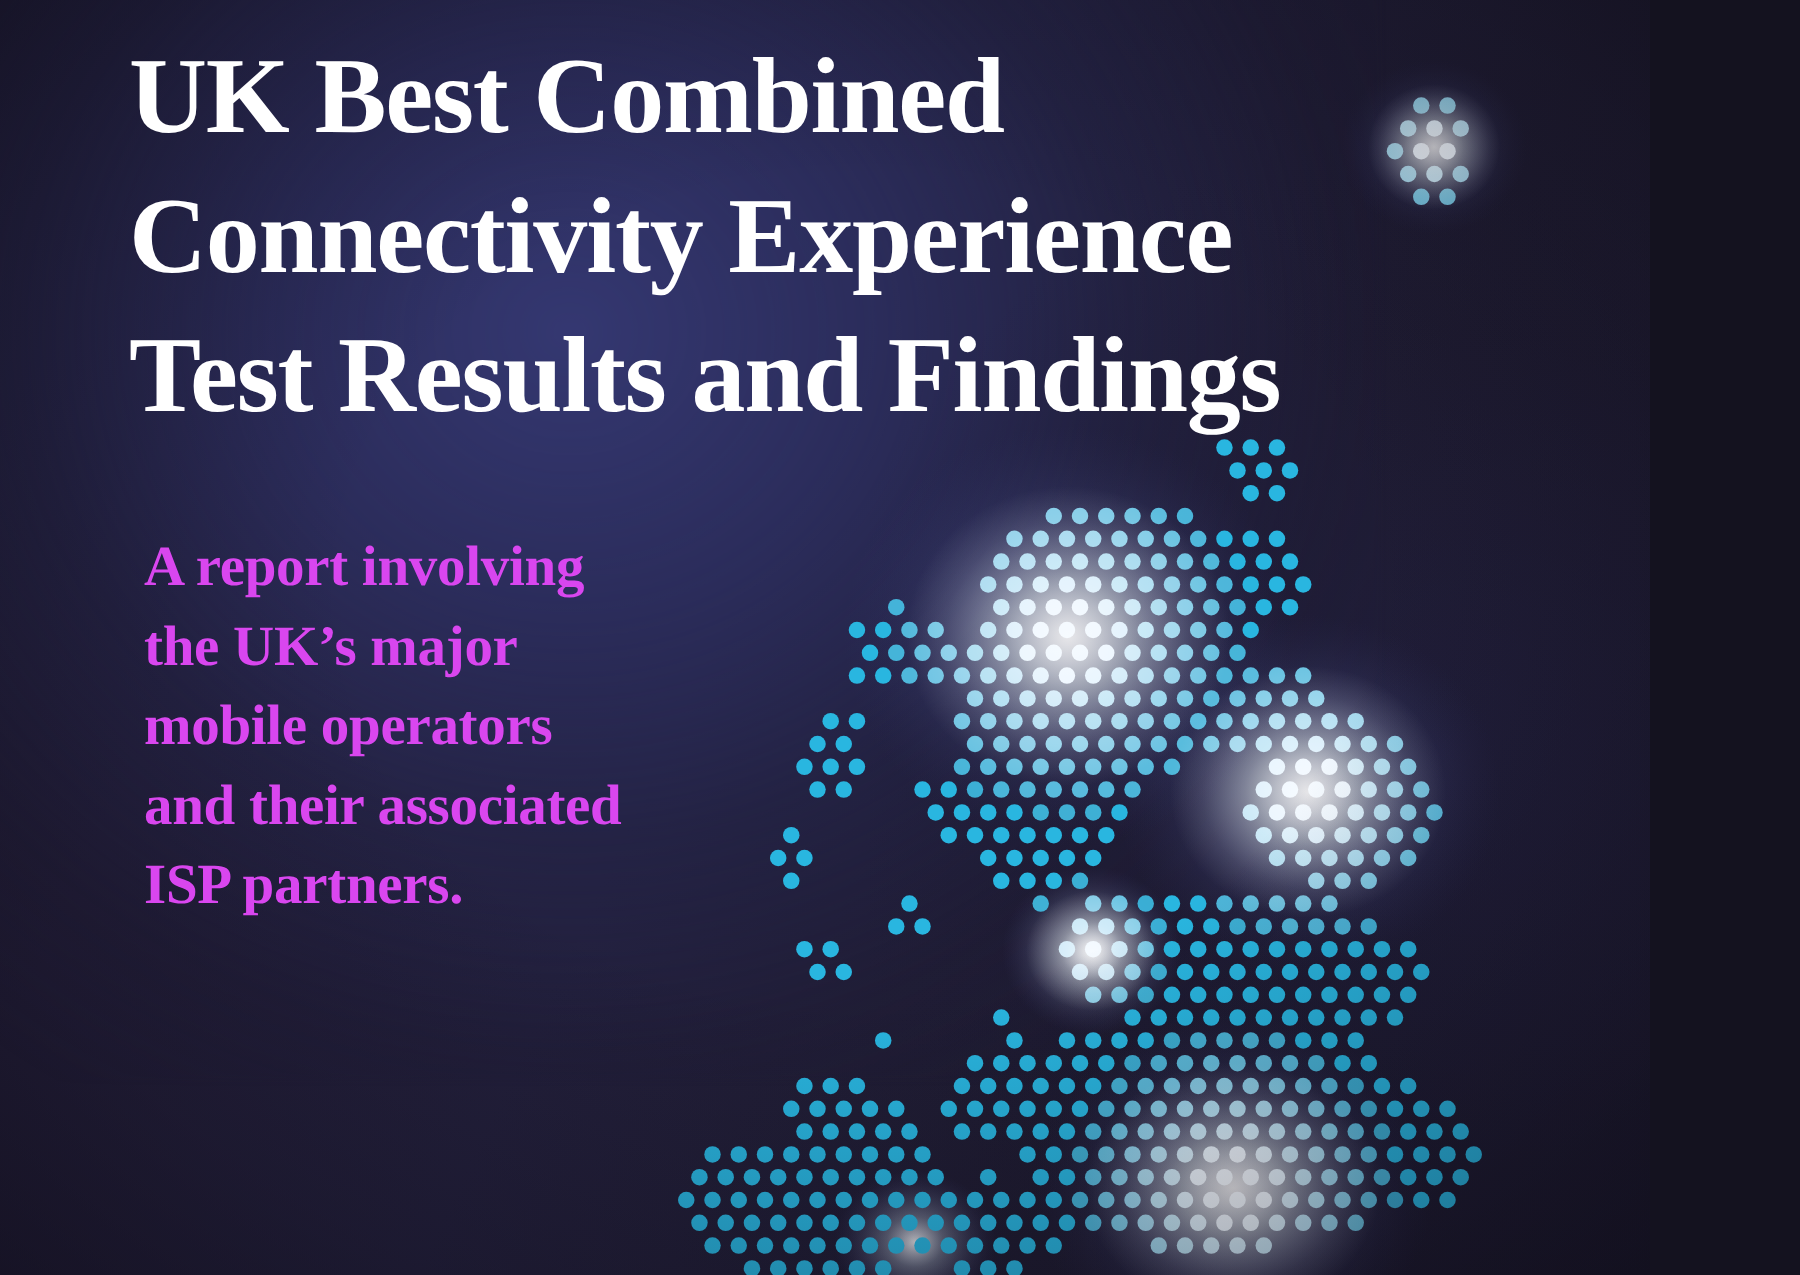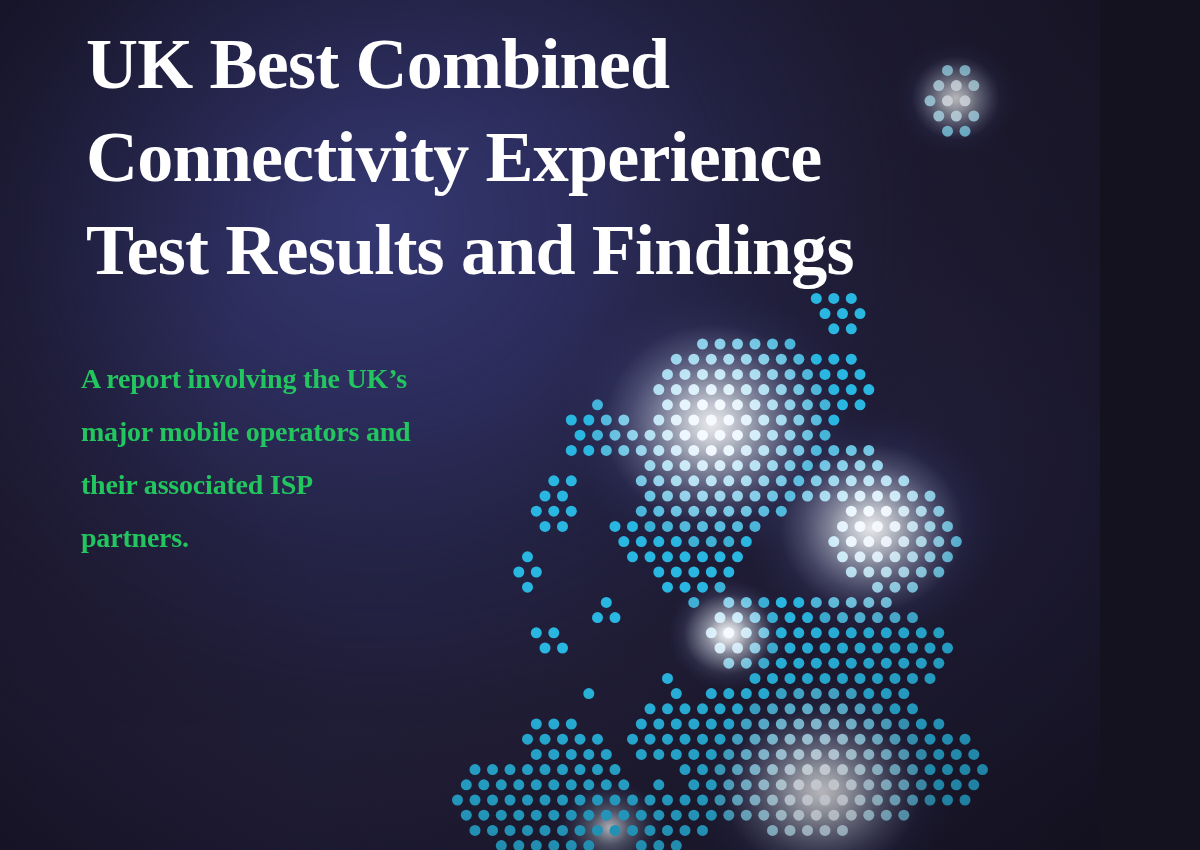--- a/index.html
+++ b/index.html
@@ -71,26 +71,26 @@
     color: #ffffff;
     font-size: 72px;
     line-height: 93px;
     font-weight: 700;
     letter-spacing: -0.8px;
     white-space: pre-line;
     text-rendering: optimizeLegibility;
   }
   #page-subtitle {
     position: absolute;
-    left: 81px;
+    left: 96px;
     top: 352px;
     width: 330px;
     margin: 0;
-    color: #22c55e;
-    font-size: 28px;
+    color: #d946ef;
+    font-size: 38px;
     line-height: 53px;
     font-weight: 700;
     letter-spacing: -0.2px;
   }
 </style>
 </head>
 <body>
 
 <div id="cover">
 

